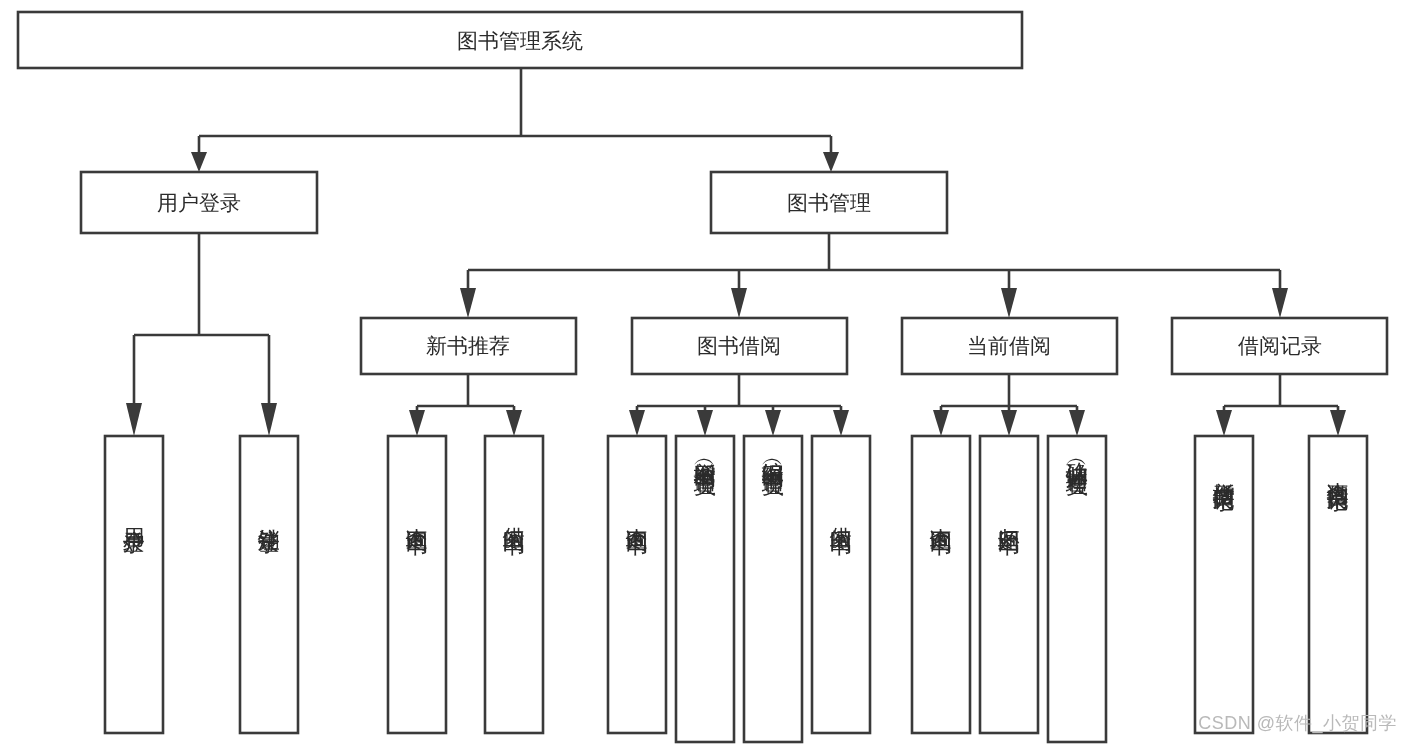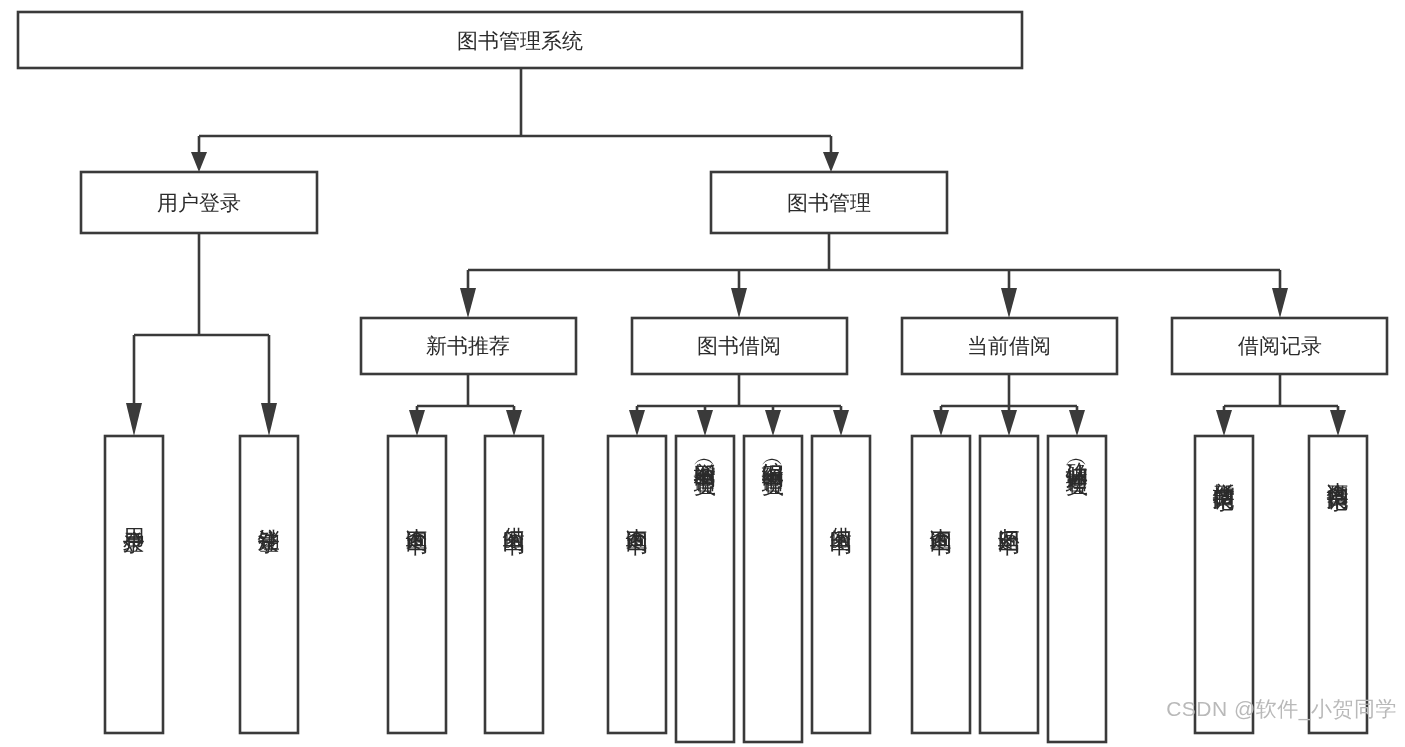--- a/index.html
+++ b/index.html
@@ -62,23 +62,23 @@
     font-size: 22px;
     line-height: 1.26;
     color: #2b2b2b;
     letter-spacing: 2px;
     white-space: nowrap;
     text-align: center;
   }
   .watermark {
     position: absolute;
     right: 8px;
-    bottom: 24px;
-    font-family: "Liberation Sans", "DejaVu Sans", sans-serif;
-    font-size: 21px;
+    bottom: 12px;
+    font-family: "Liberation Sans", "DejaVu Sans", sans-serif;
+    font-size: 18px;
     color: #b9b9b9;
     letter-spacing: 0.5px;
     white-space: nowrap;
   }
 </style>
 </head>
 <body>
 
 <div id="diagram-root">
 

